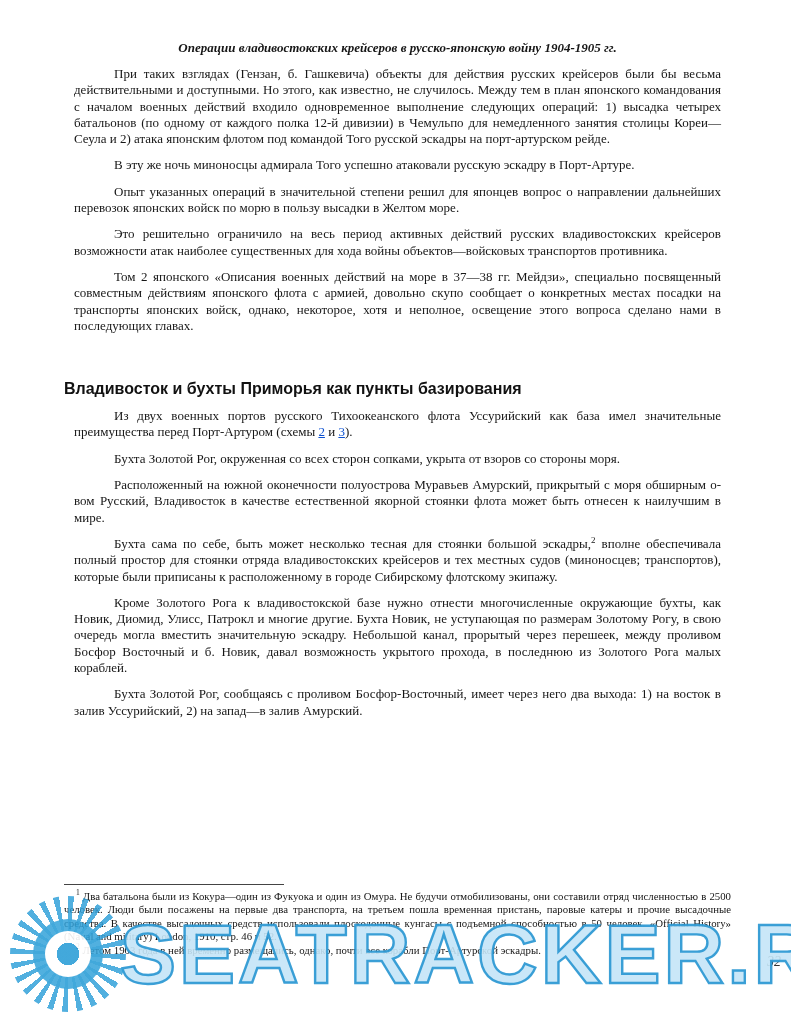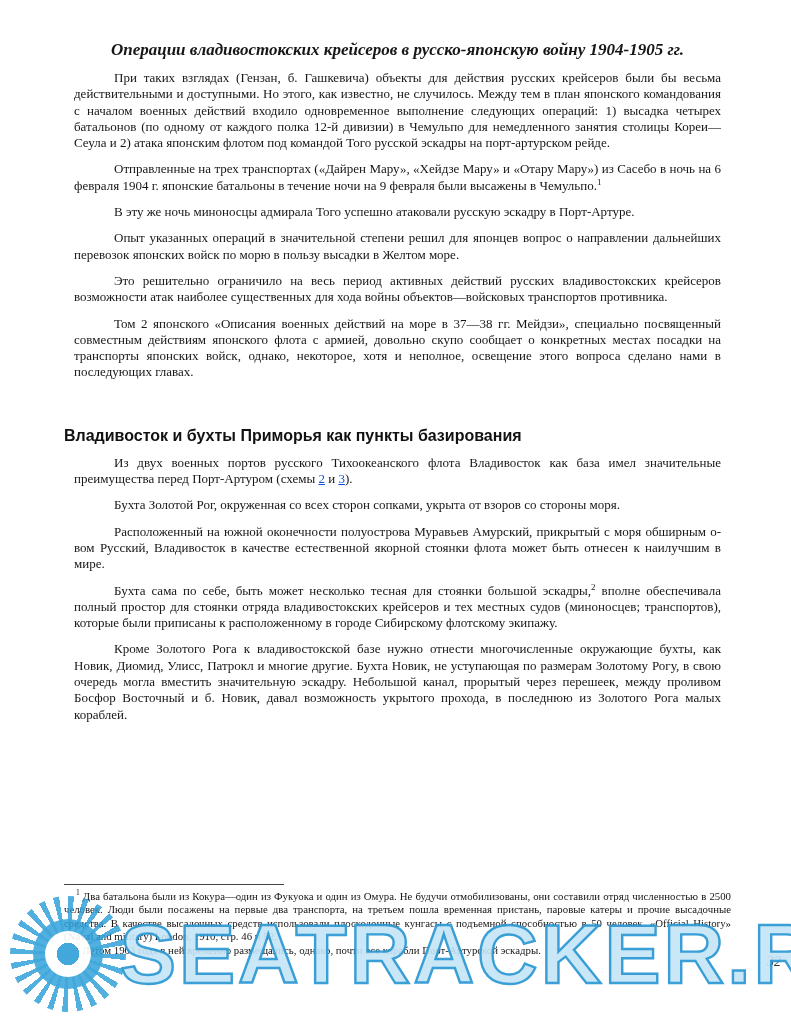--- a/index.html
+++ b/index.html
@@ -4,21 +4,21 @@
 <style>
   html, body { margin:0; padding:0; background:#ffffff; }
   .page {
     position:relative; width:791px; height:1024px; margin:0 auto;
     background:#ffffff; overflow:hidden;
     font-family:"Liberation Serif", serif; color:#161616;
   }
   .content { position:absolute; left:64px; right:60px; top:40px; }
   .doc-header {
     text-align:center; font-style:italic; font-weight:bold;
-    font-size:17px; margin:0 0 6px 0; text-indent:0;
+    font-size:13px; margin:0 0 6px 0; text-indent:0;
   }
   .para {
     margin:10px; font-size:13px; line-height:16.3px;
     text-align:justify; text-indent:40px;
   }
   .ref { font-size:9px; vertical-align:super; line-height:0; }
   .section-title {
     font-family:"Liberation Sans", sans-serif;
     font-size:16px; font-weight:bold;
     margin:46px 0 10px 0; color:#111;
@@ -63,37 +63,37 @@
 </head>
 <body>
 
 <div class="page">
   <div class="content">
 
     <div class="doc-header">Операции владивостокских крейсеров в русско-японскую войну 1904-1905 гг.</div>
 
     <p class="para">При таких взглядах (Гензан, б. Гашкевича) объекты для действия русских крейсеров были бы весьма действительными и доступными. Но этого, как известно, не случилось. Между тем в план японского командования с началом военных действий входило одновременное выполнение следующих операций: 1) высадка четырех батальонов (по одному от каждого полка 12-й дивизии) в Чемульпо для немедленного занятия столицы Кореи—Сеула и 2) атака японским флотом под командой Того русской эскадры на порт-артурском рейде.</p>
 
-    <p class="para"><span>Отправленные на трех транспортах («Дайрен Мару», «Хейдзе Мару» и «Отару Мару») из Сасебо в ночь на 6 февраля 1904 г. японские батальоны в течение ночи на 9 февраля были высажены в Чемульпо.</span><sup class="ref">1</sup></p>
 
     <p class="para">В эту же ночь миноносцы адмирала Того успешно атаковали русскую эскадру в Порт-Артуре.</p>
     <p class="para">Опыт указанных операций в значительной степени решил для японцев вопрос о направлении дальнейших перевозок японских войск по морю в пользу высадки в Желтом море.</p>
     <p class="para">Это решительно ограничило на весь период активных действий русских владивостокских крейсеров возможности атак наиболее существенных для хода войны объектов—войсковых транспортов противника.</p>
     <p class="para">Том 2 японского «Описания военных действий на море в 37—38 гг. Мейдзи», специально посвященный совместным действиям японского флота с армией, довольно скупо сообщает о конкретных местах посадки на транспорты японских войск, однако, некоторое, хотя и неполное, освещение этого вопроса сделано нами в последующих главах.</p>
 
     <h2 class="section-title">Владивосток и бухты Приморья как пункты базирования</h2>
 
-    <p class="para"><span>Из двух военных портов русского Тихоокеанского флота Владивосток как база имел значительные преимущества перед Порт-Артуром (схемы </span><a class="link">2</a><span> и </span><a class="link">3</a><span>).</span></p>
+    <p class="para"><span>Из двух военных портов русского Тихоокеанского флота Уссурийский как база имел значительные преимущества перед Порт-Артуром (схемы </span><a class="link">2</a><span> и </span><a class="link">3</a><span>).</span></p>
 
     <p class="para">Бухта Золотой Рог, окруженная со всех сторон сопками, укрыта от взоров со стороны моря.</p>
     <p class="para">Расположенный на южной оконечности полуострова Муравьев Амурский, прикрытый с моря обширным о-вом Русский, Владивосток в качестве естественной якорной стоянки флота может быть отнесен к наилучшим в мире.</p>
 
     <p class="para"><span>Бухта сама по себе, быть может несколько тесная для стоянки большой эскадры,</span><sup class="ref">2</sup><span> вполне обеспечивала полный простор для стоянки отряда владивостокских крейсеров и тех местных судов (миноносцев; транспортов), которые были приписаны к расположенному в городе Сибирскому флотскому экипажу.</span></p>
 
     <p class="para">Кроме Золотого Рога к владивостокской базе нужно отнести многочисленные окружающие бухты, как Новик, Диомид, Улисс, Патрокл и многие другие. Бухта Новик, не уступающая по размерам Золотому Рогу, в свою очередь могла вместить значительную эскадру. Небольшой канал, прорытый через перешеек, между проливом Босфор Восточный и б. Новик, давал возможность укрытого прохода, в последнюю из Золотого Рога малых кораблей.</p>
+    <p class="para">Бухта Золотой Рог, сообщаясь с проливом Босфор-Восточный, имеет через него два выхода: 1) на восток в залив Уссурийский, 2) на запад—в залив Амурский.</p>
   </div>
 
   <div class="footnotes">
     <div class="fn-rule"></div>
     <p class="fn"><sup class="ref">1</sup> <span>Два батальона были из Кокура—один из Фукуока и один из Омура. Не будучи отмобилизованы, они составили отряд численностью в 2500 человек. Люди были посажены на первые два транспорта, на третьем пошла временная пристань, паровые катеры и прочие высадочные средства. В качестве высадочных средств использовали плоскодонные кунгасы с подъемной способностью в 50 человек. «Official History» (Naval and military) London, 1910, стр. 46 и 52.</span></p>
     <p class="fn"><sup class="ref">2</sup> <span>Летом 1903 года в ней временно размещались, однако, почти все корабли Порт-Артурской эскадры.</span></p>
   </div>
 
   <div class="page-number">32</div>
 

